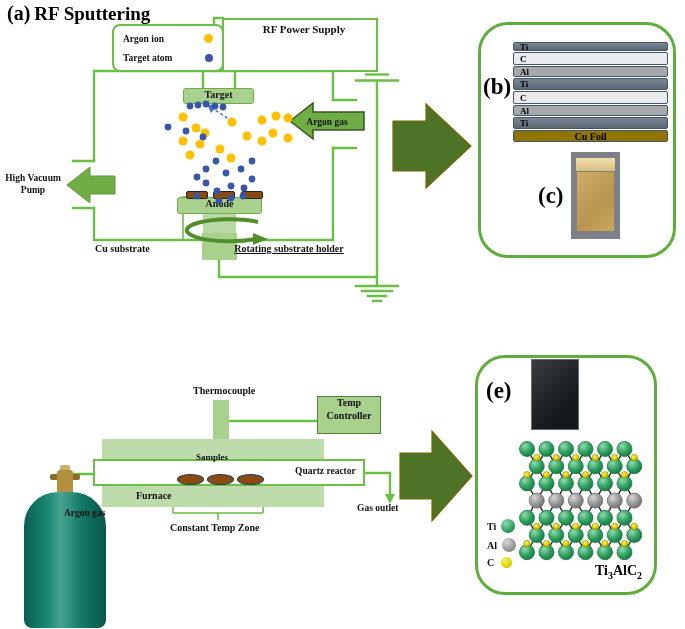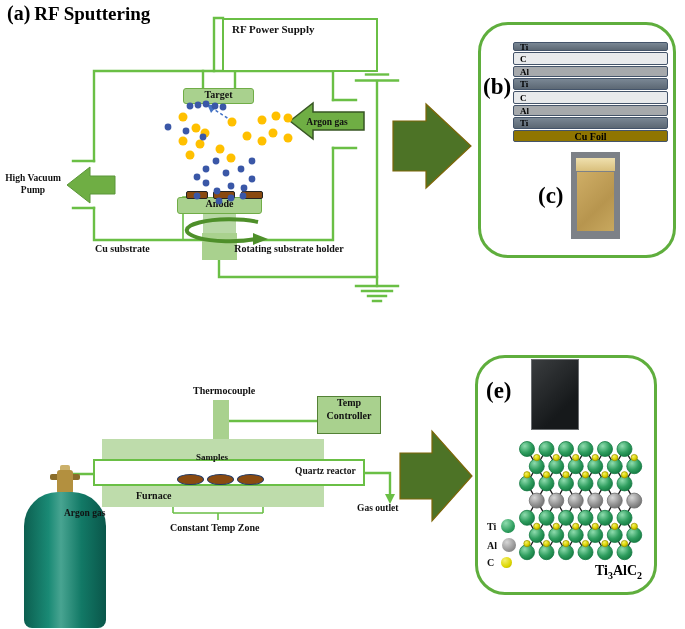--- a/index.html
+++ b/index.html
@@ -82,42 +82,52 @@
       <path d="M173,505 V513 M173,513 H263 M263,505 V513 M218,513 V520"></path>
     </g>
     <polygon points="385,494 395,494 390,504" fill="#6abf45"></polygon>
   </svg>
 
   <div class="title" style="left:7px;top:2px;">
     <span class="tag">(a)</span>
     <span class="txt">RF Sputtering</span>
   </div>
 
+  <div class="legendbox" style="left:112px;top:24px;width:90px;height:38px;">
+    <div class="legrow">
+      <span>Argon ion</span>
+      <span class="dotY"></span>
+    </div>
+    <div class="legrow">
+      <span>Target atom</span>
+      <span class="dotB"></span>
+    </div>
+  </div>
 
   <div class="box" style="left:222px;top:18px;width:156px;height:54px;background:#fff;border:2px solid #6abf45;">
-    <div style="font:bold 11px 'Liberation Serif',serif;color:#111;padding:3px 0 0 8px;">RF Power Supply</div>
+    <div style="font:bold 11px 'Liberation Serif',serif;color:#111;padding:3px 0 0 8px;text-align:center;">RF Power Supply</div>
   </div>
 
   <div class="box greenbox" style="left:183px;top:88px;width:71px;height:16px;">
     <span>Target</span>
   </div>
 
   <div class="box greenbox" style="left:177px;top:197px;width:85px;height:17px;">
     <span>Anode</span>
   </div>
 
   <div class="sample" style="left:186px;top:191px;width:20px;height:6px;"></div>
   <div class="sample" style="left:213px;top:191px;width:20px;height:6px;"></div>
   <div class="sample" style="left:241px;top:191px;width:20px;height:6px;"></div>
 
   <div class="box" style="left:203px;top:214px;width:33px;height:19px;background:#b8d8a6;"></div>
   <div class="box" style="left:202px;top:233px;width:35px;height:27px;background:#a9d18e;"></div>
 
   <div class="lbl" style="left:95px;top:243px;">Cu substrate</div>
-  <div class="lbl wrap" style="left:230px;top:243px;width:118px;">Rotating substrate holder</div>
+  <div class="lbl wrap" style="left:230px;top:243px;width:118px;text-decoration:underline;">Rotating substrate holder</div>
   <div class="lbl wrap" style="left:0px;top:173px;width:66px;font-size:9.5px;">High Vacuum Pump</div>
 
   <div class="roundpanel" style="left:478px;top:22px;width:198px;height:236px;"></div>
   <div class="panel-label" style="left:483px;top:74px;">(b)</div>
   <div id="stack" style="left:513px;top:42px;width:155px;">
       <div class="layer ti" style="height: 9px;">
         <span>Ti</span>
       </div>
       <div class="layer c" style="height: 13px;">
         <span>C</span>

